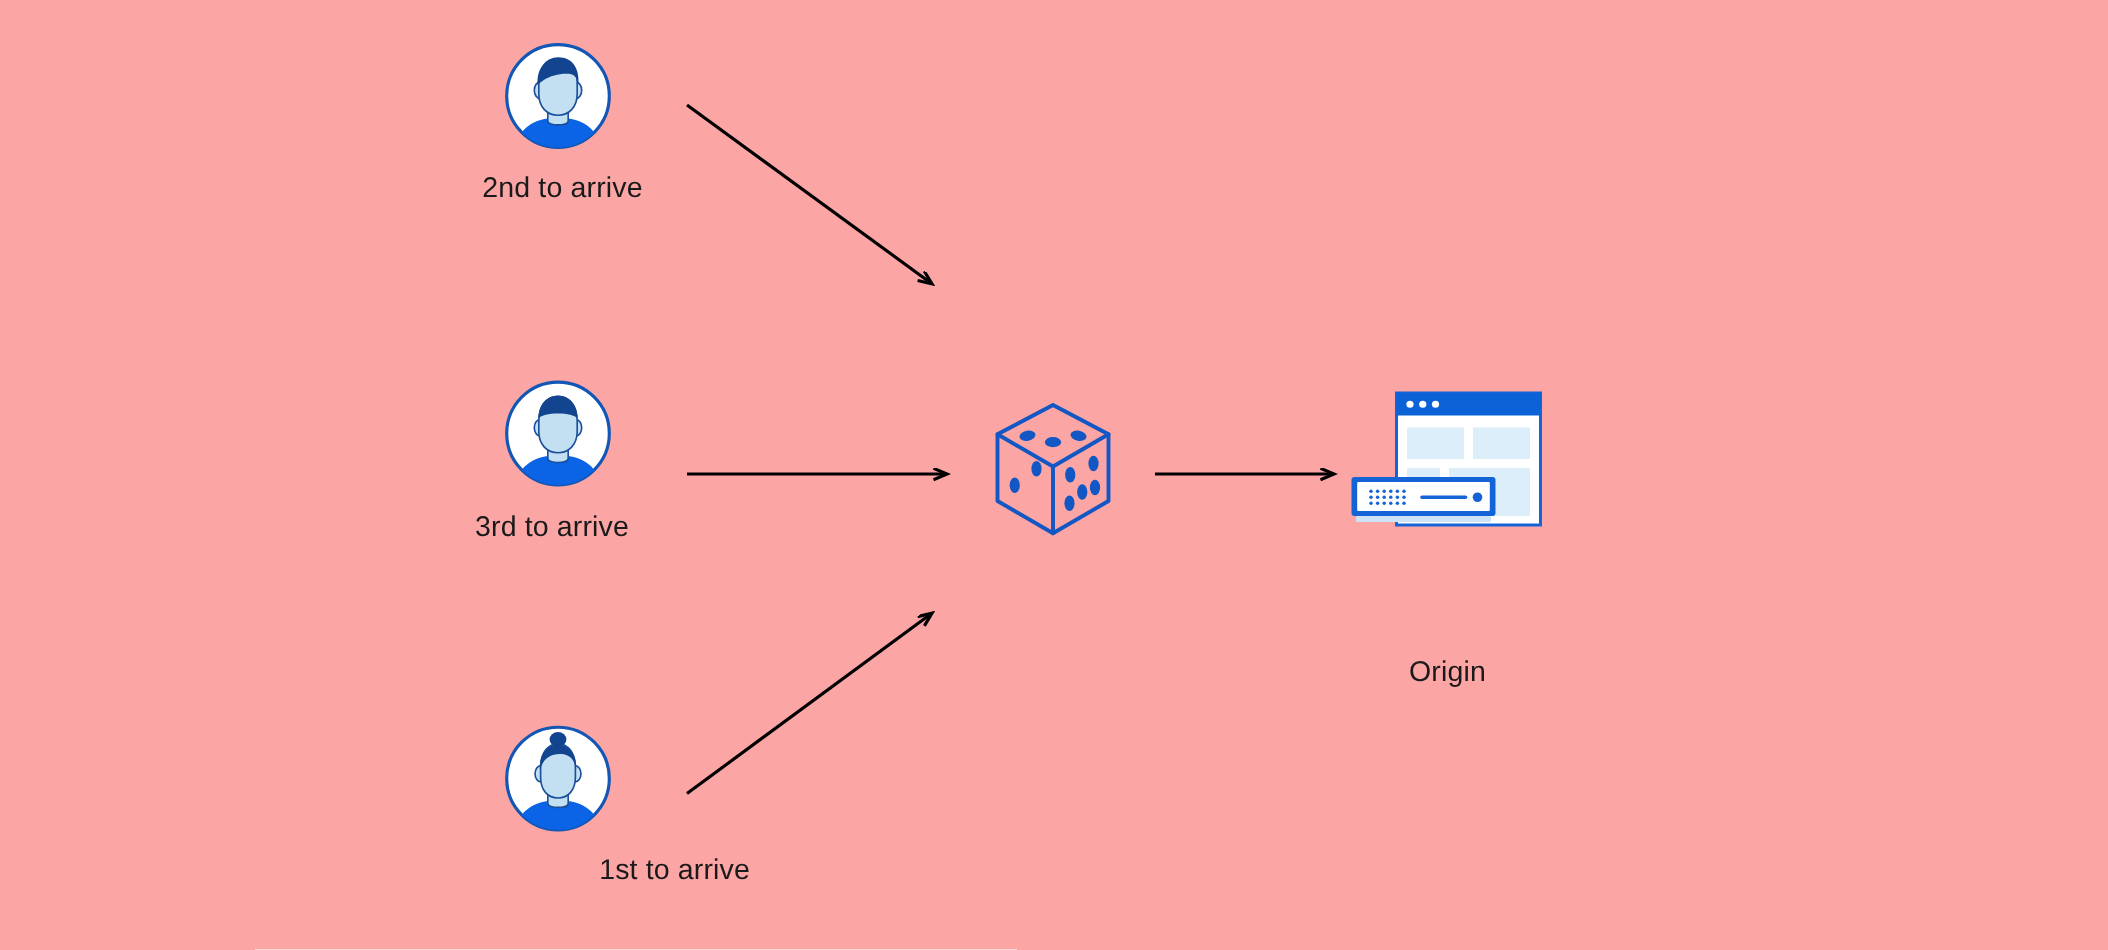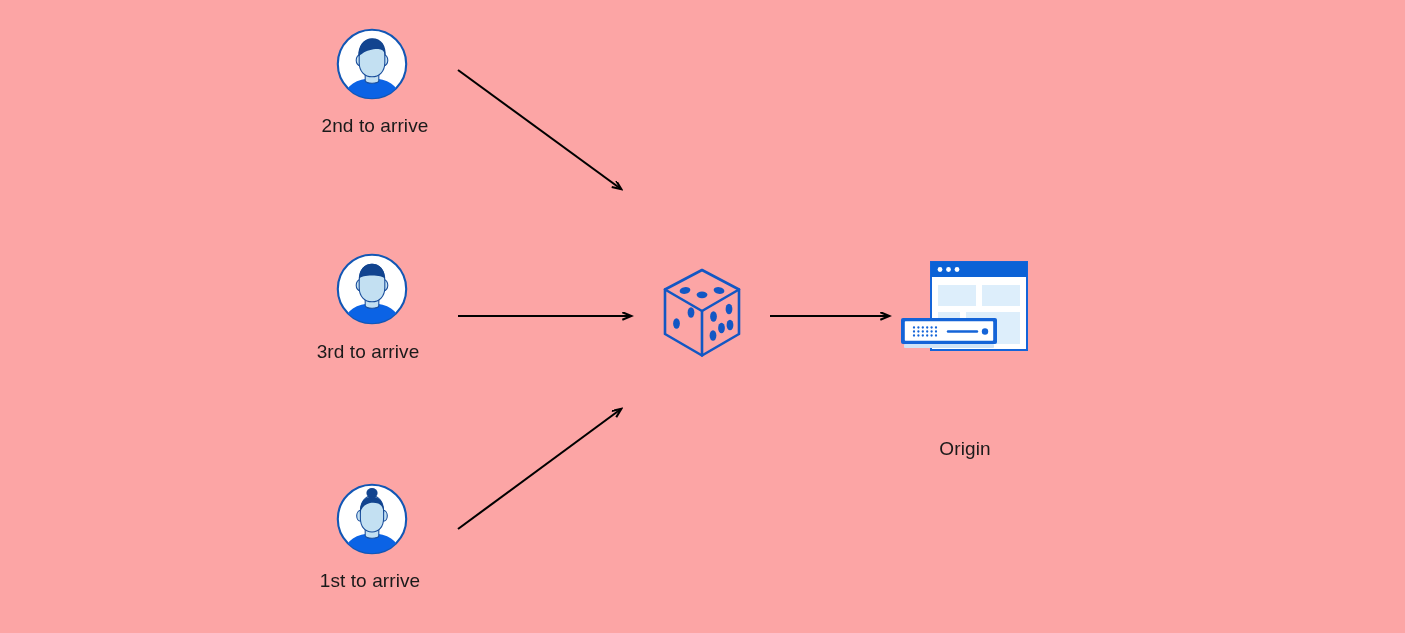--- a/index.html
+++ b/index.html
@@ -141,21 +141,21 @@
           <path d="M8,74 C10,58.5 21,51.5 37,51.5 C53,51.5 64,58.5 66,74 Z" fill="#0b63e5"></path>
           <path d="M30.2,41 h13.6 v12.6 c0,3.6 -13.6,3.6 -13.6,0 Z" fill="#c3e0f2" stroke="#1b4f9c" stroke-width="1.1"></path>
           <ellipse cx="25.6" cy="33.8" rx="3.9" ry="5.4" fill="#c3e0f2" stroke="#1b4f9c" stroke-width="1.1"></ellipse>
           <ellipse cx="48.4" cy="33.8" rx="3.9" ry="5.4" fill="#c3e0f2" stroke="#1b4f9c" stroke-width="1.1"></ellipse>
           <path d="M25.4,29.5 C25.4,19.4 30.8,13.8 37,13.8 C43.2,13.8 48.6,19.4 48.6,29.5 L48.6,36.2 C48.6,45.0 43.6,50.0 37,50.0 C30.4,50.0 25.4,45.0 25.4,36.2 Z" fill="#c3e0f2" stroke="#1b4f9c" stroke-width="1.1"></path>
           <ellipse cx="37" cy="11.0" rx="5.6" ry="5.0" fill="#12448f"></ellipse>
           <path d="M25.0,32.0 C24.2,21.0 29.8,14.4 37.0,14.4 C44.2,14.4 49.8,21.0 49.0,32.0 C48.4,26.0 46.4,22.8 43.2,21.6 C40.6,20.6 37.4,20.4 34.2,21.2 C29.8,22.4 26.2,25.6 25.0,32.0 Z" fill="#12448f"></path>
         </g>
       </svg>
     </div>
-    <div class="node-label" style="left:240px;top:570px;">1st to arrive</div>
+    <div class="node-label" style="left:240px;top:570px;text-align:right;">1st to arrive</div>
   </div>
 
   <div class="node" style="left:0;top:0;">
     <div class="dice-wrap" style="left:659px;top:264px;">
       <svg width="86" height="98" viewBox="0 0 86 98" xmlns="http://www.w3.org/2000/svg">
         <g fill="none" stroke="#1257c4" stroke-width="2.6" stroke-linejoin="round" stroke-linecap="round">
           <path d="M43,6 L80,25.5 L80,70 L43,91.5 L6,70 L6,25.5 Z"></path>
           <path d="M6,25.5 L43,47 L80,25.5"></path>
           <path d="M43,47 L43,91.5"></path>
         </g>

